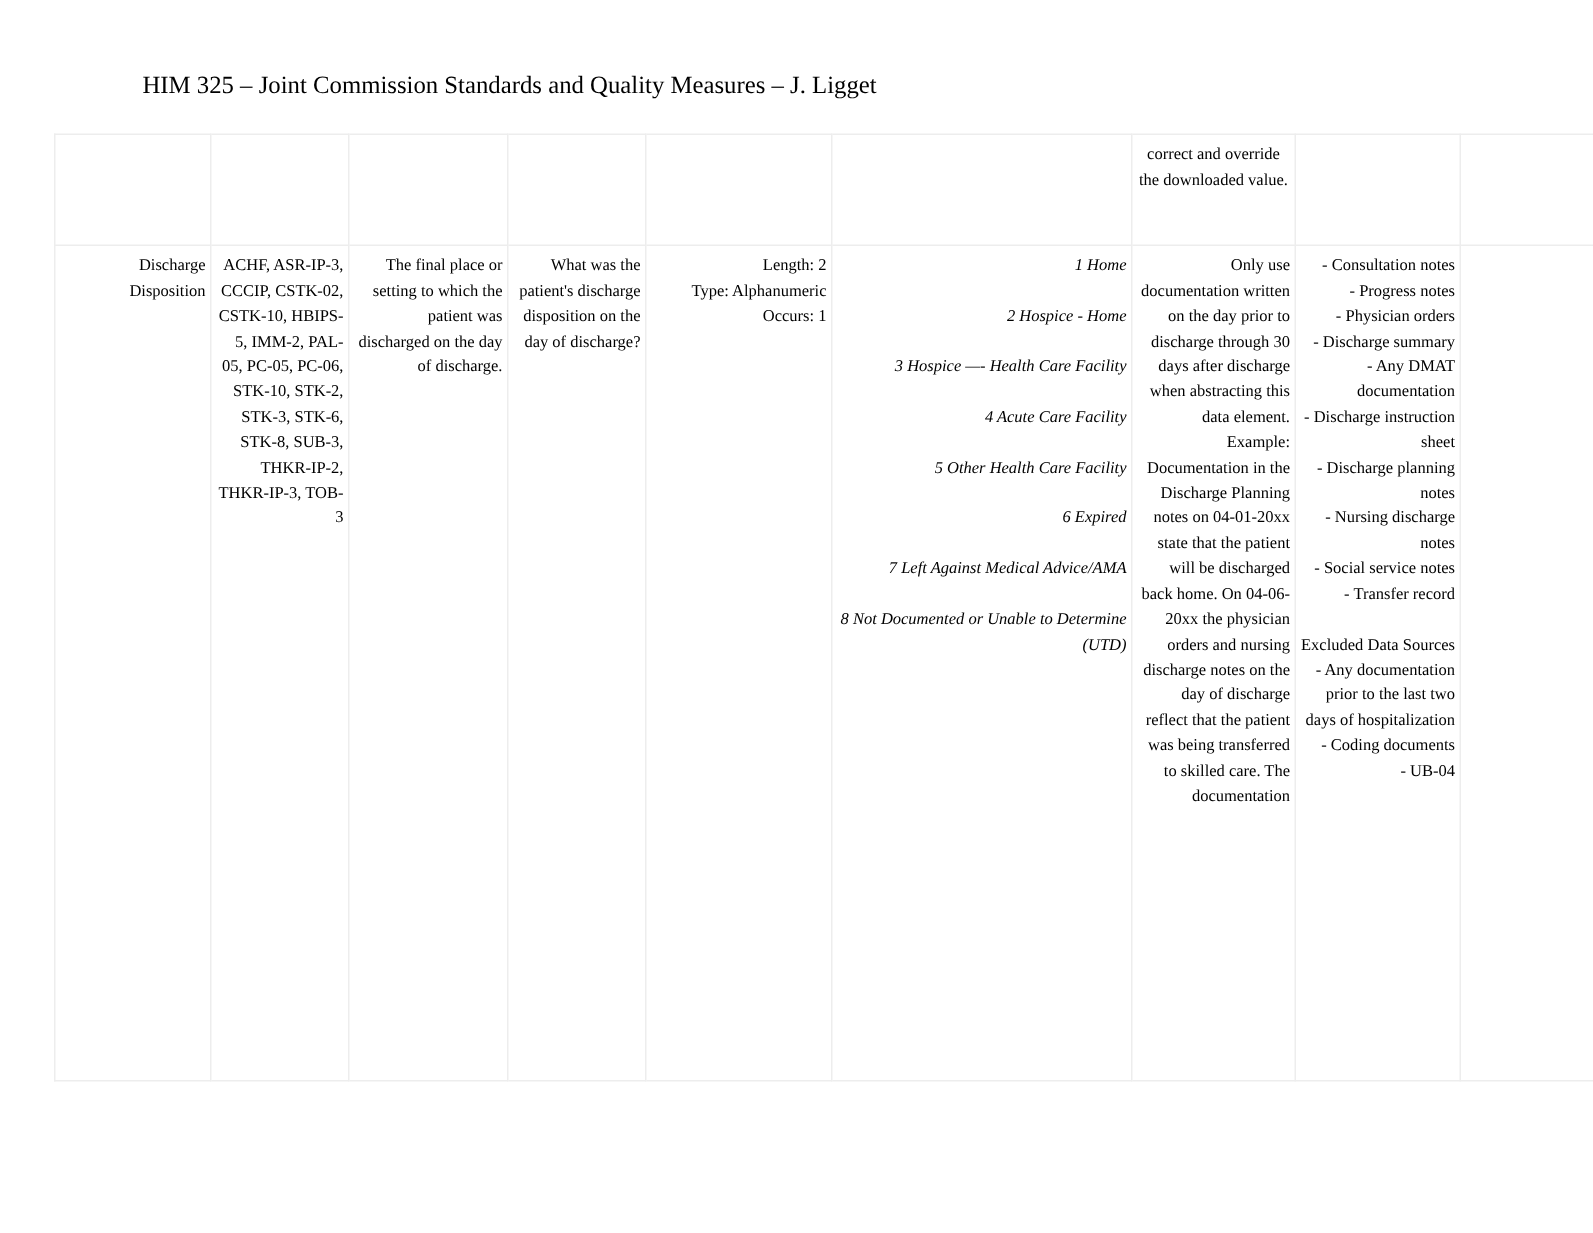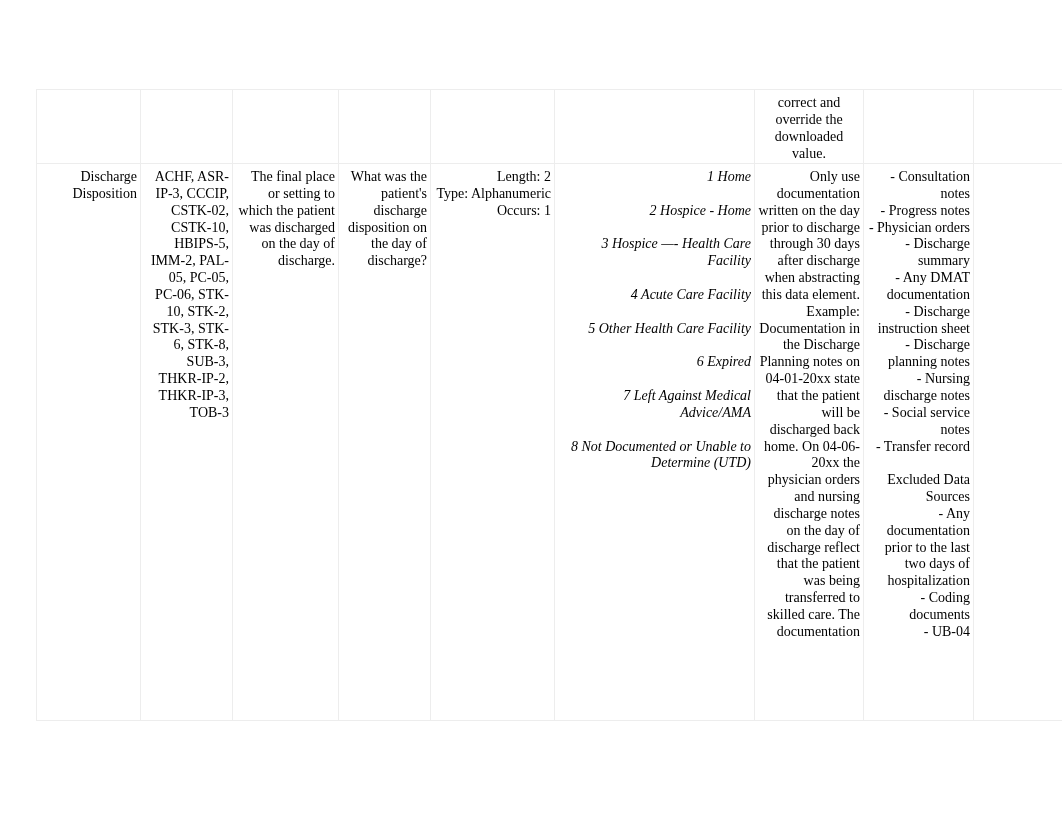--- a/index.html
+++ b/index.html
@@ -45,21 +45,21 @@
   table.datatable {
     border-collapse: collapse;
     table-layout: fixed;
     width: 982px;
   }
 
   table.datatable td {
     border: 1px solid #ededed;
     vertical-align: top;
     padding: 0 3px;
-    font-size: 14px;
+    font-size: 11px;
     line-height: 16.85px;
     text-align: center;
     color: #000;
     word-wrap: break-word;
     overflow-wrap: break-word;
   }
 
   
   .c1 { width: 97px; }
   .c2 { width: 85px; }
@@ -86,20 +86,21 @@
   .cell-block {
     display: block;
     white-space: pre-line;
   }
 </style>
 </head>
 <body>
 
 <div class="page">
 
+  <div class="doc-header">HIM 325 – Joint Commission Standards and Quality Measures – J. Ligget</div>
 
   <div class="table-wrap">
     <table class="datatable">
       <tbody>
         <tr class="row-continued">
           <td class="c1">
             <span class="cell-block"></span>
           </td>
           <td class="c2">
             <span class="cell-block"></span>

